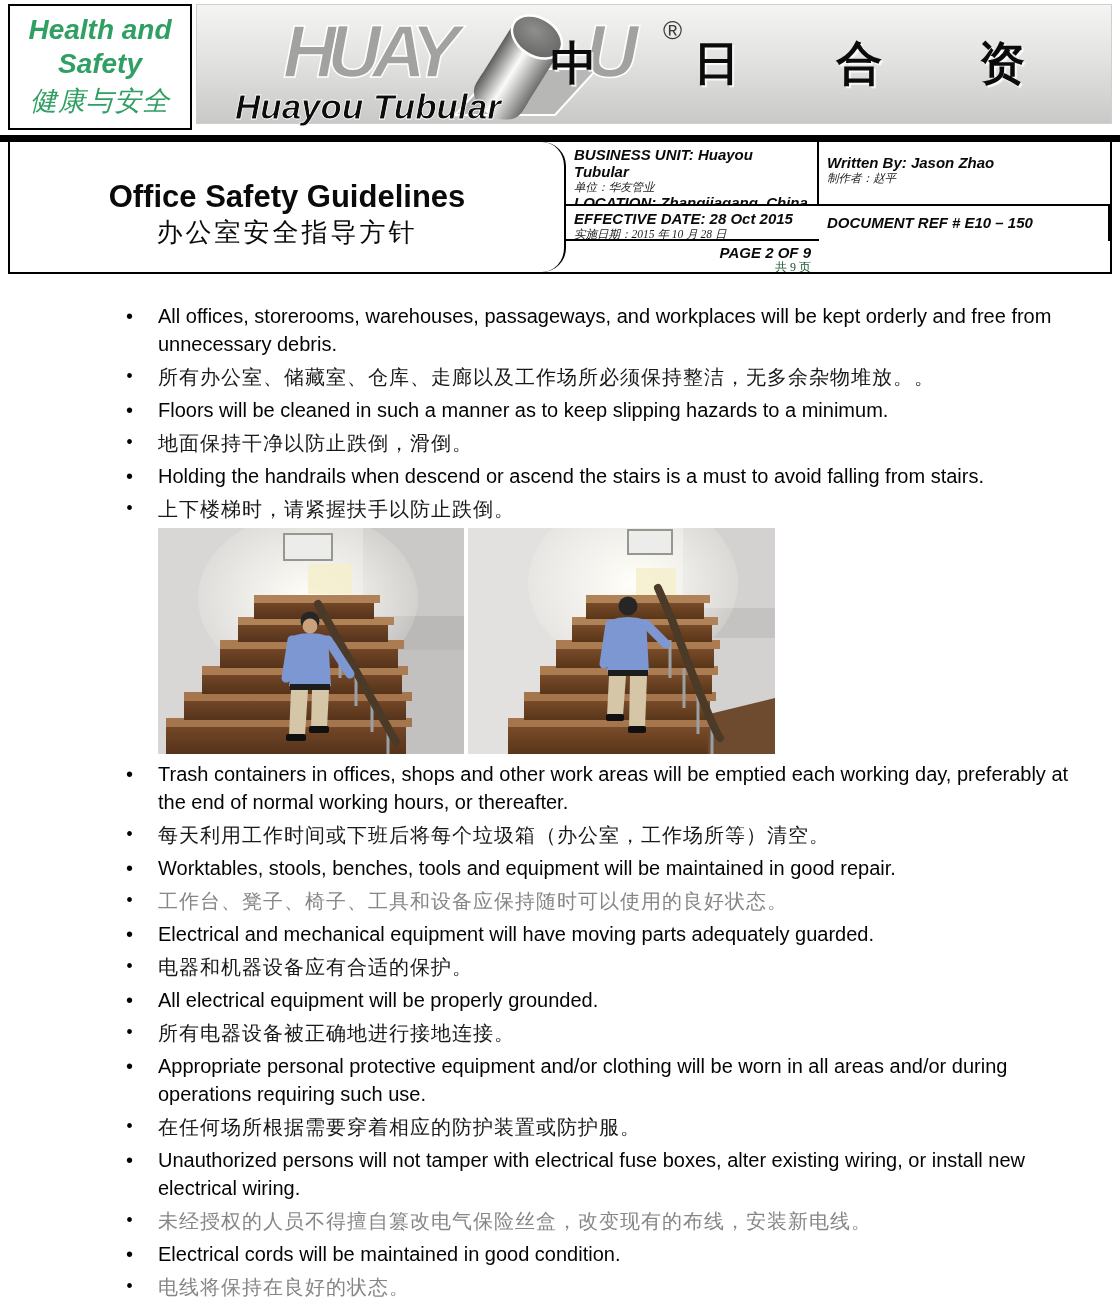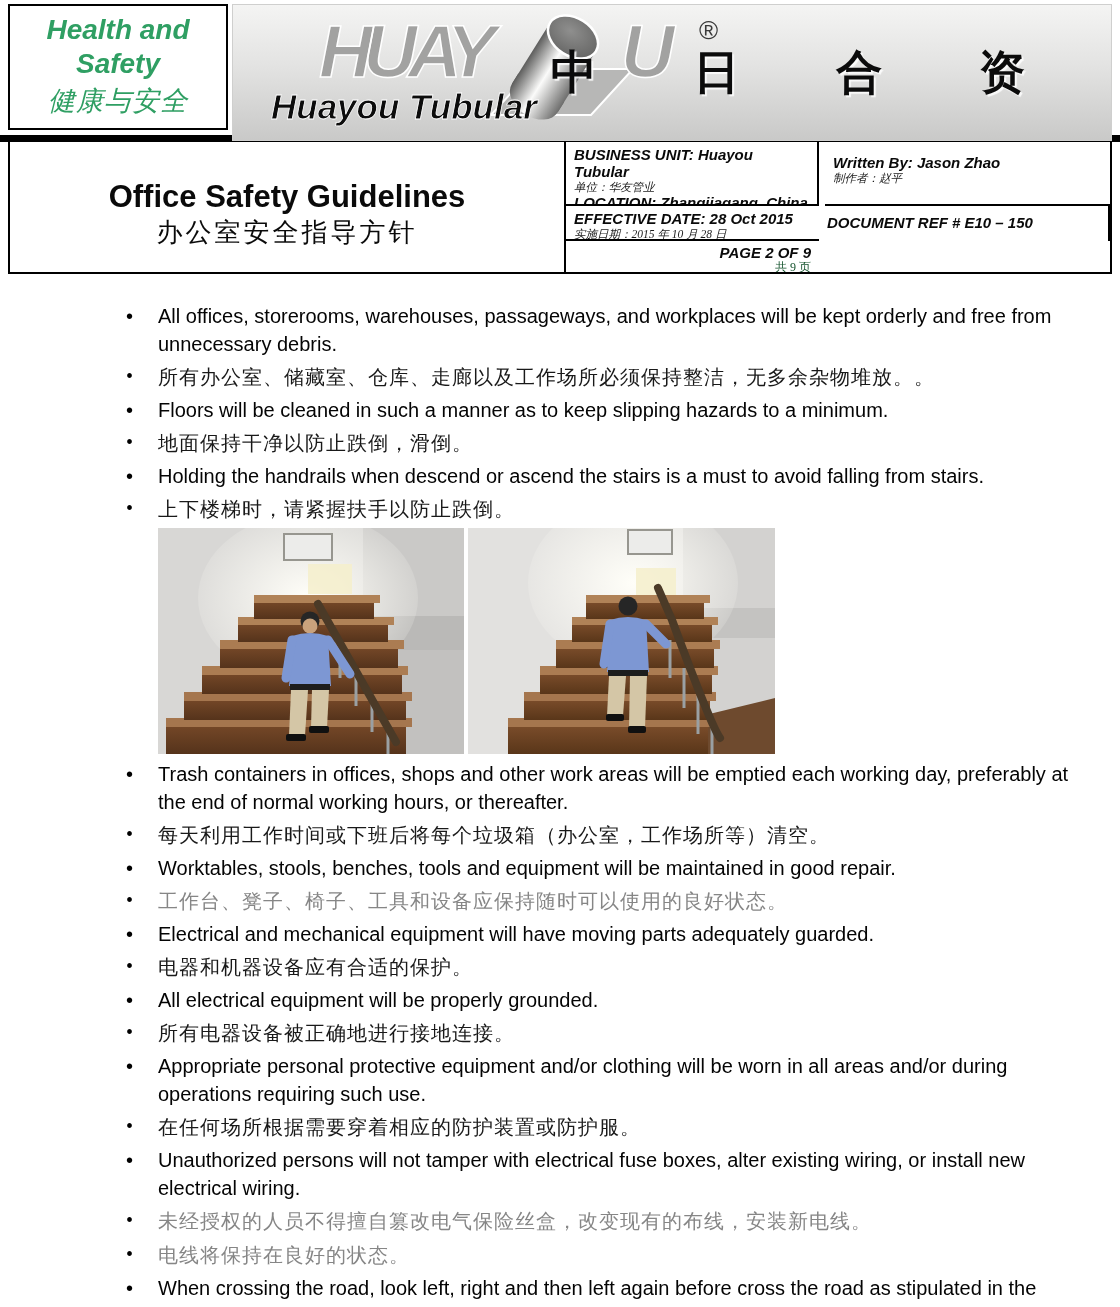--- a/index.html
+++ b/index.html
@@ -9,33 +9,33 @@
   }
   *{box-sizing:border-box;margin:0;padding:0;}
   html,body{background:#fff;}
   body{
     width:1120px;height:1307px;position:relative;overflow:hidden;
     font-family:"Liberation Sans",sans-serif;color:var(--ink);
   }
   
   .header{display:flex;gap:4px;margin:4px 8px 0 8px;height:128px;}
   .badge{
-    width:220px;height:126px;border:2px solid #000;background:#fff;
+    width:184px;height:126px;border:2px solid #000;background:#fff;
     text-align:center;padding-top:7px;flex:none;
   }
   .badge .en{
     font-family:"Liberation Sans",sans-serif;font-weight:bold;font-style:italic;
     font-size:28px;line-height:34px;color:var(--accent-green);
   }
   .badge .zh{
     font-family:"Liberation Serif",serif;font-style:italic;
     font-size:27px;line-height:40px;color:var(--accent-green);letter-spacing:1px;
   }
   .banner{
-    flex:1;height:137px;position:relative;
+    flex:1;height:120px;position:relative;
     background:linear-gradient(180deg,#f4f4f3 0%,#e3e3e2 45%,#c9c9c8 100%);
     border:1px solid #cfcfce;
     text-decoration:underline;
   }
   .logo-wrap{position:absolute;left:28px;top:2px;}
   .cjv{
     position:absolute;right:44px;top:50%;transform:translateY(-50%);
     font-size:46px;font-weight:900;letter-spacing:42px;color:#0b0b0b;
     text-shadow:2px 2px 1px rgba(255,255,255,.85);white-space:nowrap;
   }
@@ -45,21 +45,21 @@
   .info-table{
     margin:0 8px;border:2px solid #000;border-top:0;
     display:grid;grid-template-columns:556px 253px 1fr;
     grid-template-rows:64px 35px 31px;
   }
   .cell{border-right:2px solid #000;border-bottom:2px solid #000;overflow:hidden;}
   .cell.last-col{border-right:0;}
   .cell.last-row{border-bottom:0;}
   .cell-title{
     grid-row:1/4;display:flex;flex-direction:column;justify-content:center;
-    align-items:center;padding-top:14px;
+    align-items:center;padding-top:14px;border-radius:24px;
   }
   .doc-title-en{font-size:31px;font-weight:bold;letter-spacing:0px;}
   .doc-title-zh{
     font-family:"Liberation Sans",sans-serif;font-size:26px;letter-spacing:3px;
   }
   .tbl-en{
     font-weight:bold;font-style:italic;font-size:15px;line-height:17px;
     font-family:"Liberation Sans",sans-serif;
   }
   .tbl-zh{
@@ -144,21 +144,21 @@
     <div class="doc-title-zh">办公室安全指导方针</div>
   </div>
 
   <div class="cell cell-pad">
     <div class="tbl-en">BUSINESS UNIT: Huayou Tubular</div>
     <div class="tbl-zh">单位：华友管业</div>
     <div class="tbl-en">LOCATION: Zhangjiagang, China</div>
 
   </div>
 
-  <div class="cell cell-pad last-col" style="padding-top:12px;margin-left:6px;">
+  <div class="cell cell-pad last-col" style="padding-top:12px;">
     <div class="tbl-en">Written By: Jason Zhao</div>
     <div class="tbl-zh">制作者：赵平</div>
   </div>
 
 
   <div class="cell cell-pad last-col">
     <div class="tbl-en">EFFECTIVE DATE: 28 Oct 2015</div>
     <div class="tbl-zh">实施日期：2015 年 10 月 28 日</div>
   </div>
 
@@ -307,17 +307,18 @@
       <li class="en">Worktables, stools, benches, tools and equipment will be maintained in good repair.</li>
       <li class="zh muted">工作台、凳子、椅子、工具和设备应保持随时可以使用的良好状态。</li>
       <li class="en">Electrical and mechanical equipment will have moving parts adequately guarded.</li>
       <li class="zh">电器和机器设备应有合适的保护。</li>
       <li class="en">All electrical equipment will be properly grounded.</li>
       <li class="zh">所有电器设备被正确地进行接地连接。</li>
       <li class="en">Appropriate personal protective equipment and/or clothing will be worn in all areas and/or during operations requiring such use.</li>
       <li class="zh">在任何场所根据需要穿着相应的防护装置或防护服。</li>
       <li class="en">Unauthorized persons will not tamper with electrical fuse boxes, alter existing wiring, or install new electrical wiring.</li>
       <li class="zh muted">未经授权的人员不得擅自篡改电气保险丝盒，改变现有的布线，安装新电线。</li>
+      <li class="en">Electrical cords will be maintained in good condition.</li>
       <li class="zh muted">电线将保持在良好的状态。</li>
       <li class="en">When crossing the road, look left, right and then left again before cross the road as stipulated in the picture below.</li>
     </ul>
 
 </div>
 
 </body></html>

